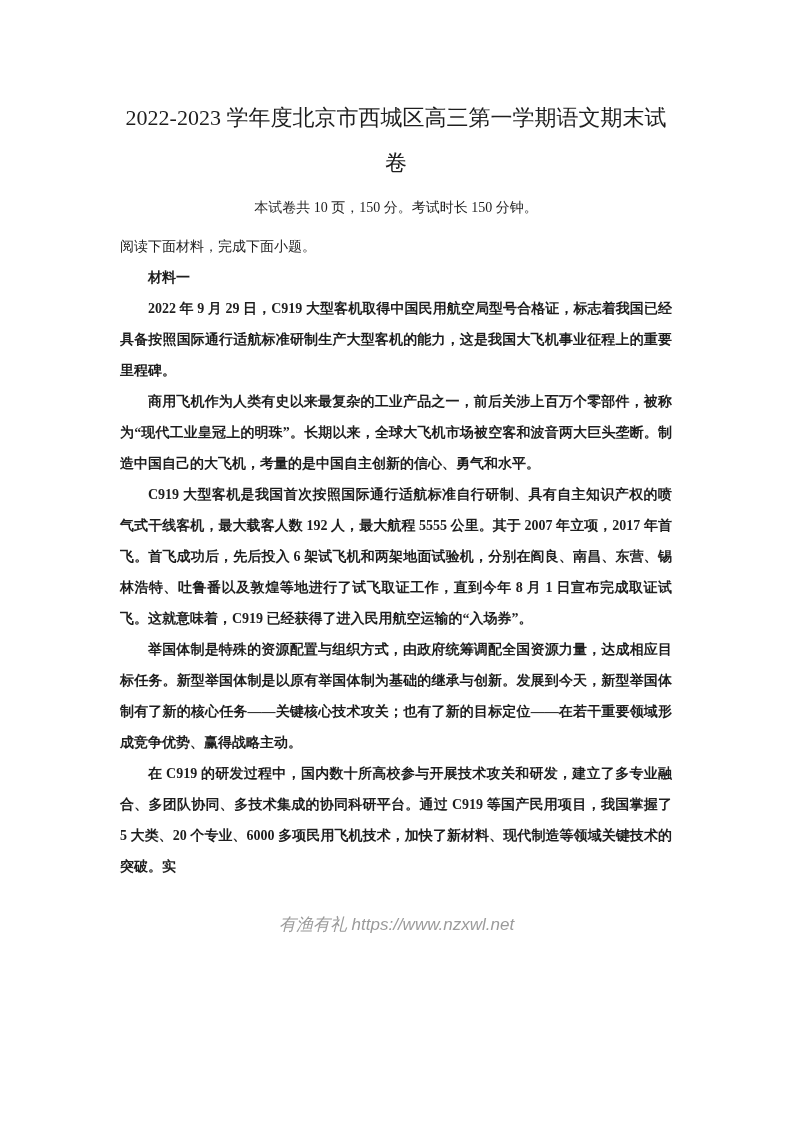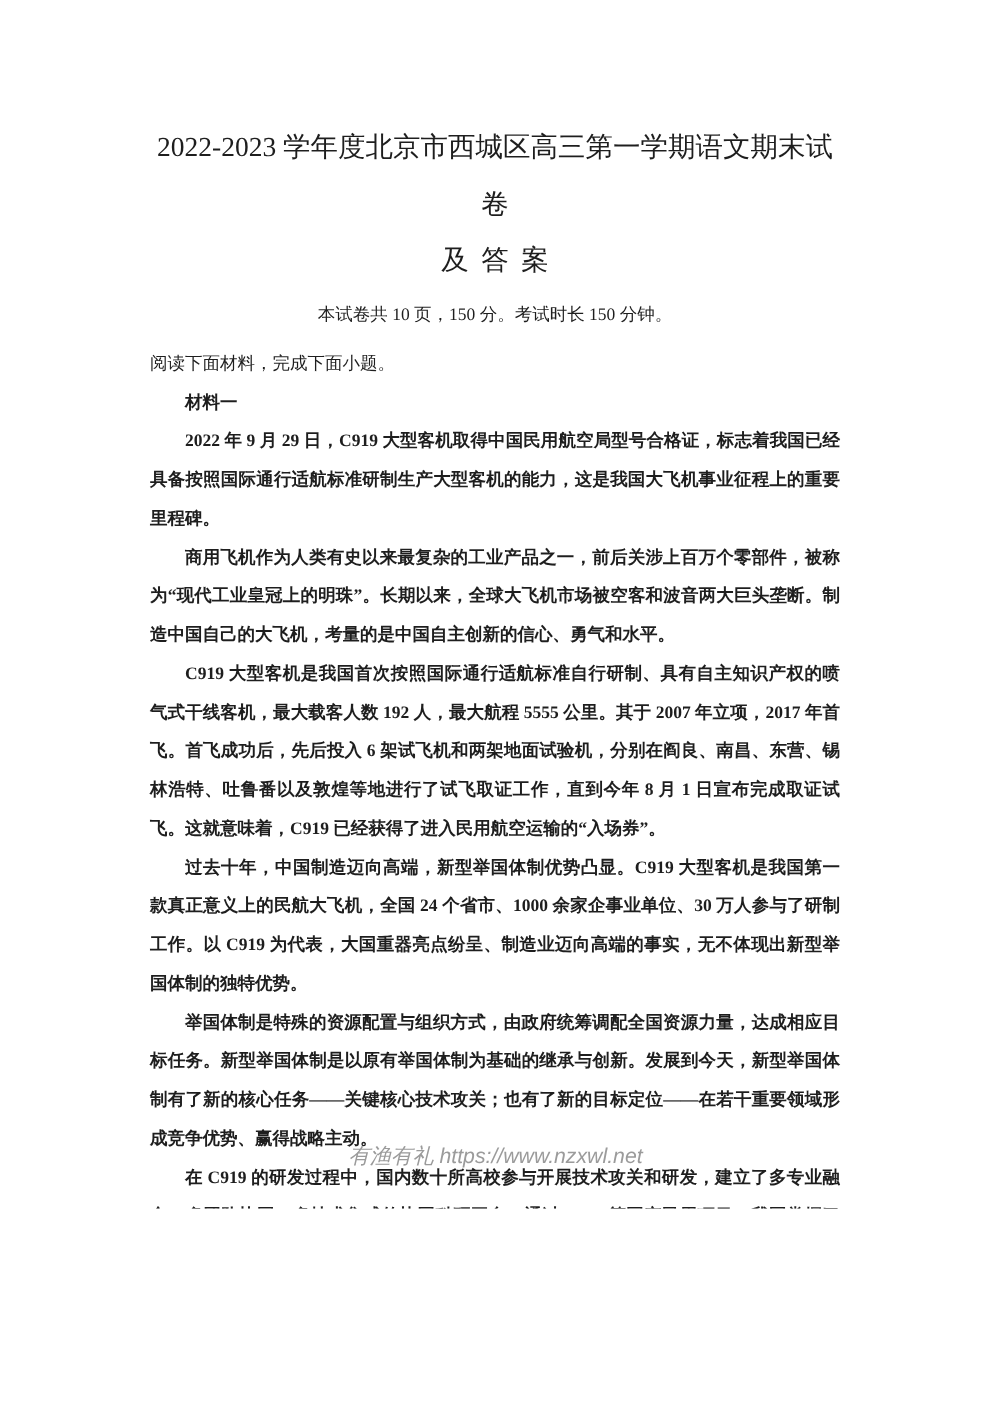--- a/index.html
+++ b/index.html
@@ -58,32 +58,30 @@
     font-style: italic;
   }
 </style>
 </head>
 <body>
 
 <div class="page">
 
   <h1 class="title">
     <span class="title-line">2022-2023 学年度北京市西城区高三第一学期语文期末试卷</span>
-    <span class="title-line title-line2">及答案</span>
   </h1>
 
   <p class="subtitle">本试卷共 10 页，150 分。考试时长 150 分钟。</p>
 
   <div class="body-text">
     <p class="para">阅读下面材料，完成下面小题。</p>
     <p class="para indent">材料一</p>
     <p class="para indent">2022 年 9 月 29 日，C919 大型客机取得中国民用航空局型号合格证，标志着我国已经具备按照国际通行适航标准研制生产大型客机的能力，这是我国大飞机事业征程上的重要里程碑。</p>
     <p class="para indent">商用飞机作为人类有史以来最复杂的工业产品之一，前后关涉上百万个零部件，被称为“现代工业皇冠上的明珠”。长期以来，全球大飞机市场被空客和波音两大巨头垄断。制造中国自己的大飞机，考量的是中国自主创新的信心、勇气和水平。</p>
     <p class="para indent">C919 大型客机是我国首次按照国际通行适航标准自行研制、具有自主知识产权的喷气式干线客机，最大载客人数 192 人，最大航程 5555 公里。其于 2007 年立项，2017 年首飞。首飞成功后，先后投入 6 架试飞机和两架地面试验机，分别在阎良、南昌、东营、锡林浩特、吐鲁番以及敦煌等地进行了试飞取证工作，直到今年 8 月 1 日宣布完成取证试飞。这就意味着，C919 已经获得了进入民用航空运输的“入场券”。</p>
-    <p class="para indent">过去十年，中国制造迈向高端，新型举国体制优势凸显。C919 大型客机是我国第一款真正意义上的民航大飞机，全国 24 个省市、1000 余家企事业单位、30 万人参与了研制工作。以 C919 为代表，大国重器亮点纷呈、制造业迈向高端的事实，无不体现出新型举国体制的独特优势。</p>
     <p class="para indent">举国体制是特殊的资源配置与组织方式，由政府统筹调配全国资源力量，达成相应目标任务。新型举国体制是以原有举国体制为基础的继承与创新。发展到今天，新型举国体制有了新的核心任务——关键核心技术攻关；也有了新的目标定位——在若干重要领域形成竞争优势、赢得战略主动。</p>
     <p class="para indent">在 C919 的研发过程中，国内数十所高校参与开展技术攻关和研发，建立了多专业融合、多团队协同、多技术集成的协同科研平台。通过 C919 等国产民用项目，我国掌握了 5 大类、20 个专业、6000 多项民用飞机技术，加快了新材料、现代制造等领域关键技术的突破。实</p>
   </div>
 
   <div class="footer">
     <span>有渔有礼 https://www.nzxwl.net</span>
   </div>
 
 </div>
 

